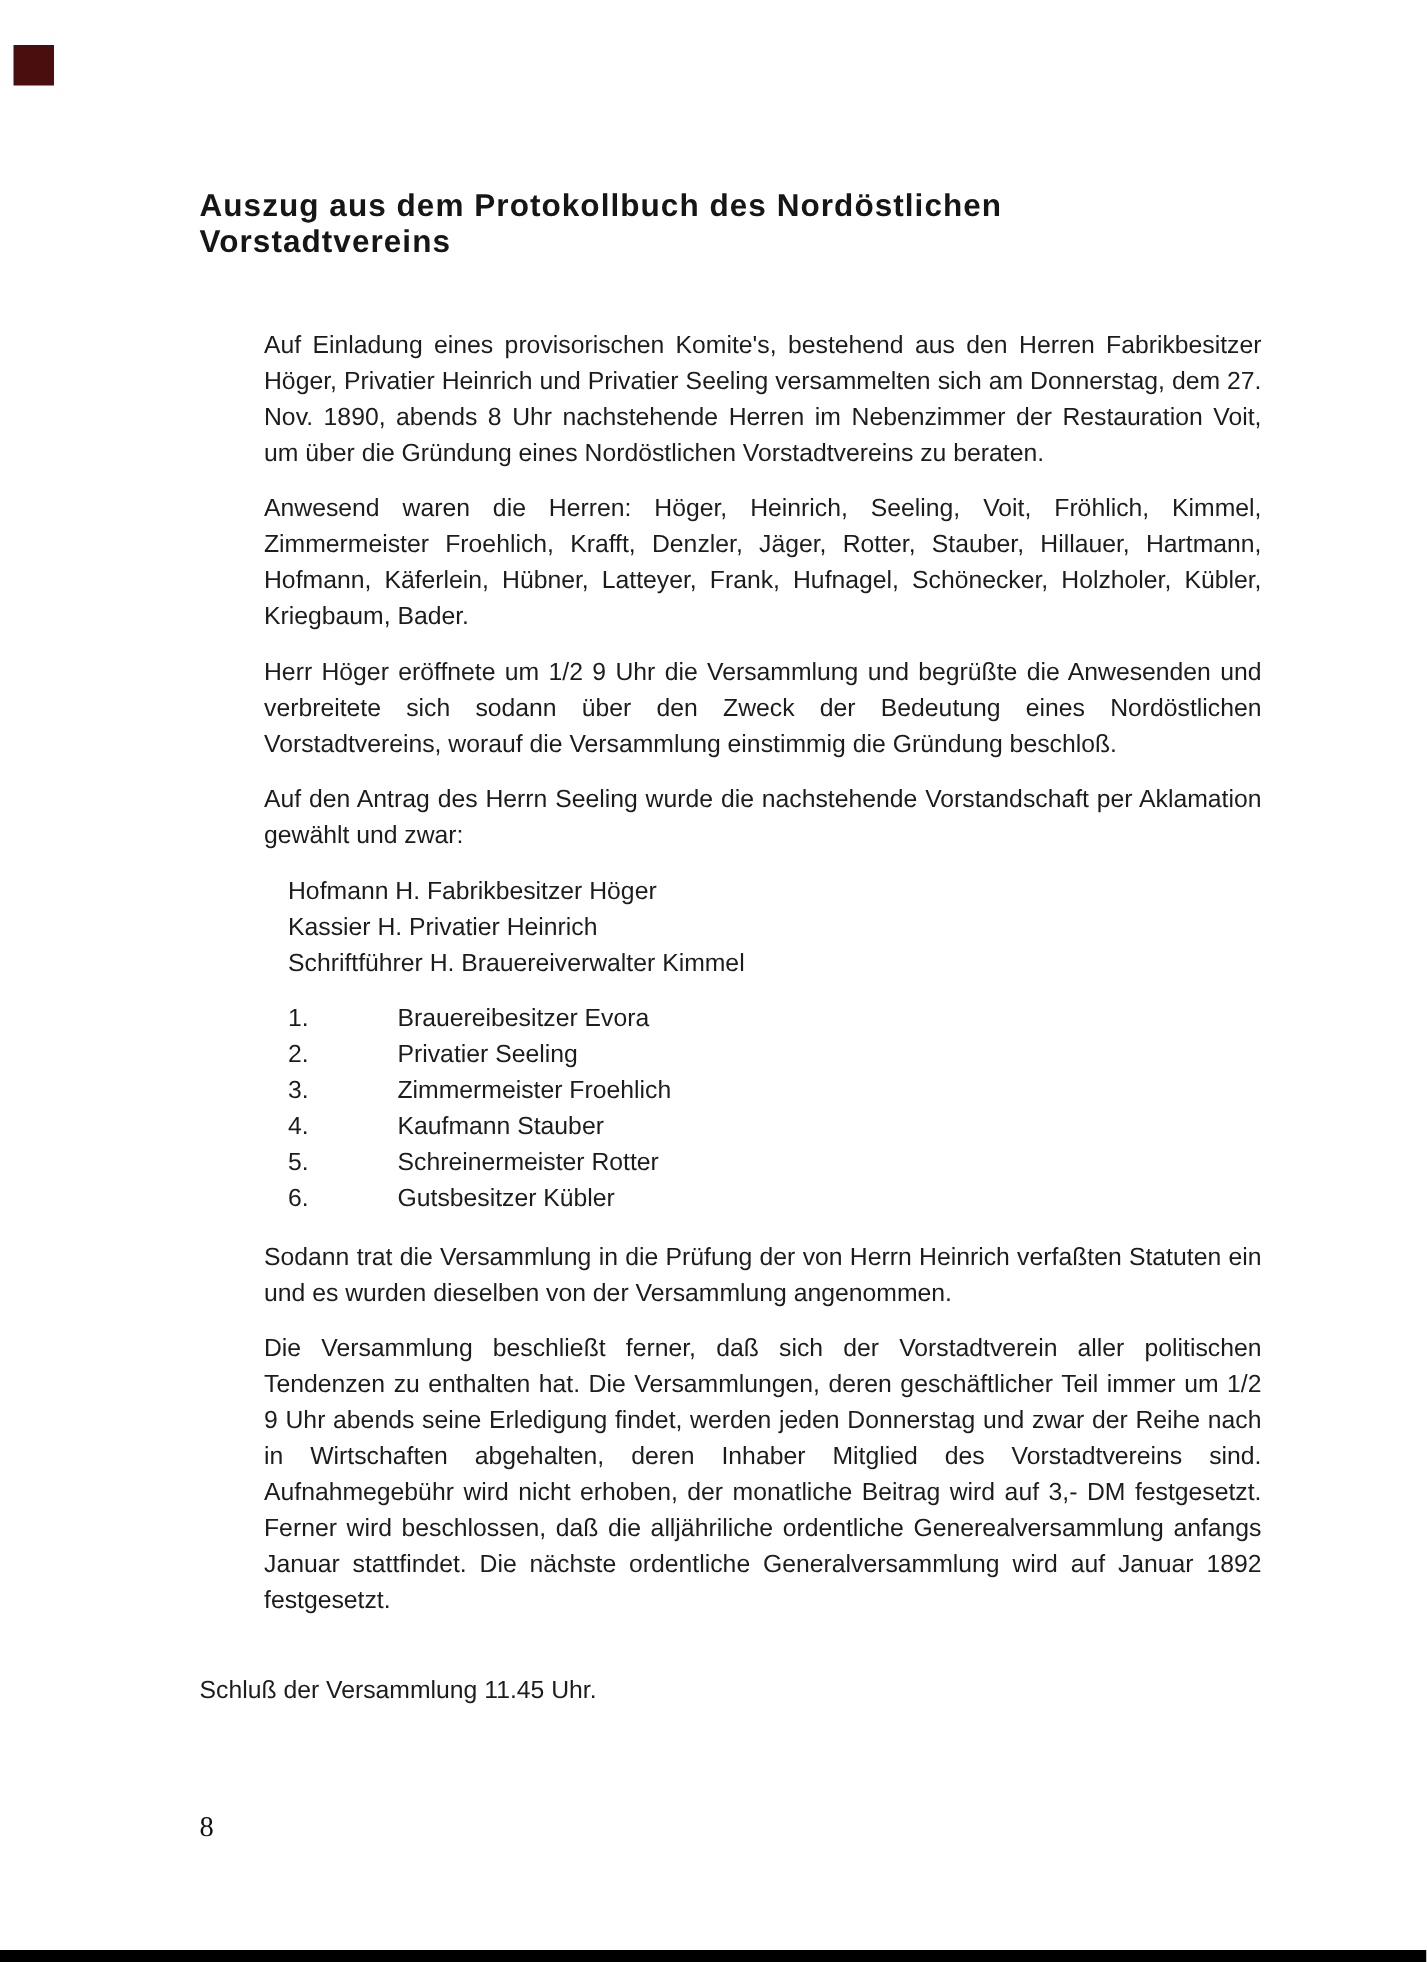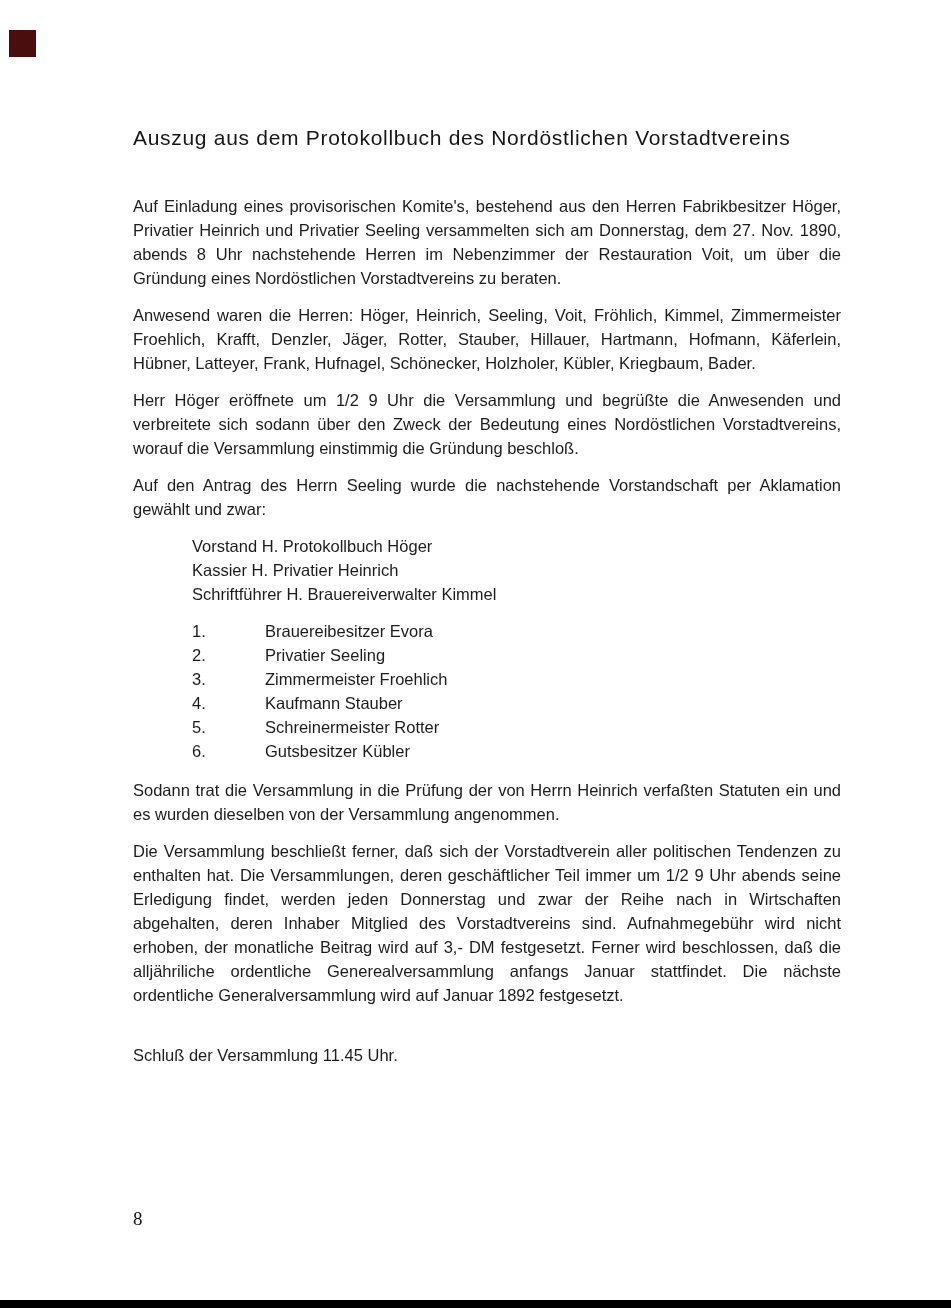--- a/index.html
+++ b/index.html
@@ -27,32 +27,33 @@
     width: 708px;
   }
   .title {
     font-size: 38px;
     font-weight: 400;
     color: #111111;
     letter-spacing: 0.5px;
   }
   .subtitle {
     font-size: 21px;
-    font-weight: 400;
+    font-weight: 700;
     margin-top: 20px;
     letter-spacing: 0.7px;
     color: #161616;
   }
   .body-text { margin-top: 44px; }
   .para {
     font-size: 16.5px;
     line-height: 24px;
     text-align: justify;
     margin-bottom: 13px;
     color: #1c1c1c;
+    margin-left: 43px;
   }
   .indent-block {
     margin: 0 0 13px 59px;
     font-size: 16.5px;
     line-height: 24px;
   }
   .num-list {
     margin: 2px 0 15px 59px;
     font-size: 16.5px;
     line-height: 24px;
@@ -100,21 +101,21 @@
 
       <p class="para">Auf Einladung eines provisorischen Komite's, bestehend aus den Herren Fabrikbesitzer Höger, Privatier Heinrich und Privatier Seeling versammelten sich am Donnerstag, dem 27. Nov. 1890, abends 8 Uhr nachstehende Herren im Nebenzimmer der Restauration Voit, um über die Gründung eines Nordöstlichen Vorstadtvereins zu beraten.</p>
 
       <p class="para">Anwesend waren die Herren: Höger, Heinrich, Seeling, Voit, Fröhlich, Kimmel, Zimmermeister Froehlich, Krafft, Denzler, Jäger, Rotter, Stauber, Hillauer, Hartmann, Hofmann, Käferlein, Hübner, Latteyer, Frank, Hufnagel, Schönecker, Holzholer, Kübler, Kriegbaum, Bader.</p>
 
       <p class="para">Herr Höger eröffnete um 1/2 9 Uhr die Versammlung und begrüßte die Anwesenden und verbreitete sich sodann über den Zweck der Bedeutung eines Nordöstlichen Vorstadtvereins, worauf die Versammlung einstimmig die Gründung beschloß.</p>
 
       <p class="para">Auf den Antrag des Herrn Seeling wurde die nachstehende Vorstandschaft per Aklamation gewählt und zwar:</p>
 
       <div class="indent-block">
-        <div>Vorstand H. Protokollbuch Höger</div>
+        <div>Hofmann H. Fabrikbesitzer Höger</div>
         <div>Kassier H. Privatier Heinrich</div>
         <div>Schriftführer H. Brauereiverwalter Kimmel</div>
       </div>
 
 
       <div class="num-list">
         <div class="num-row">
           <span class="num-col">1.</span>
           <span>Brauereibesitzer Evora</span>
         </div>

